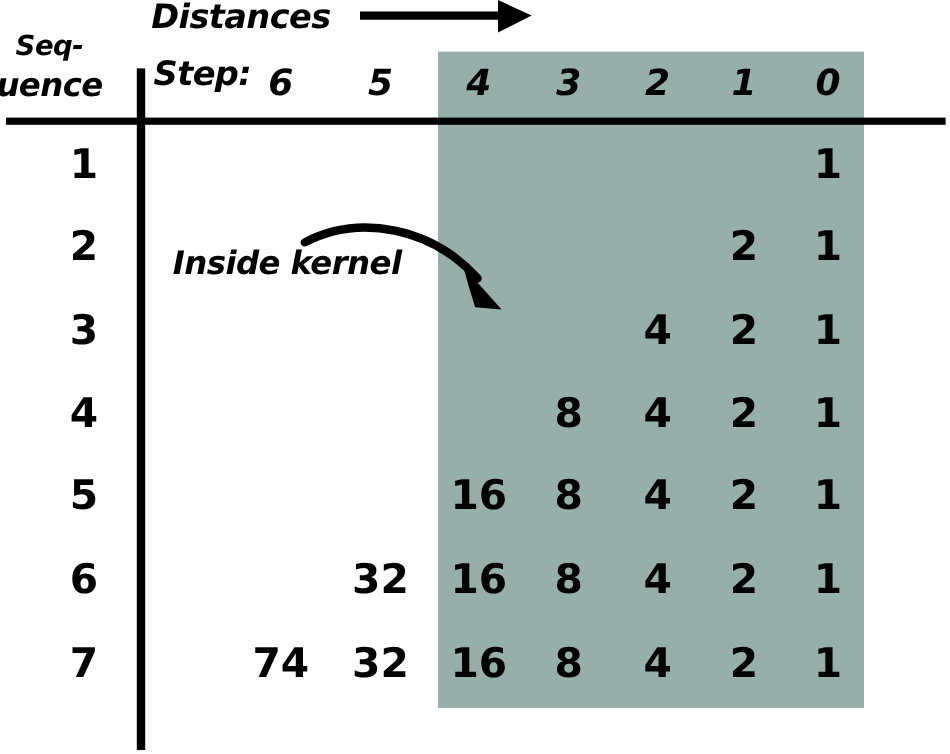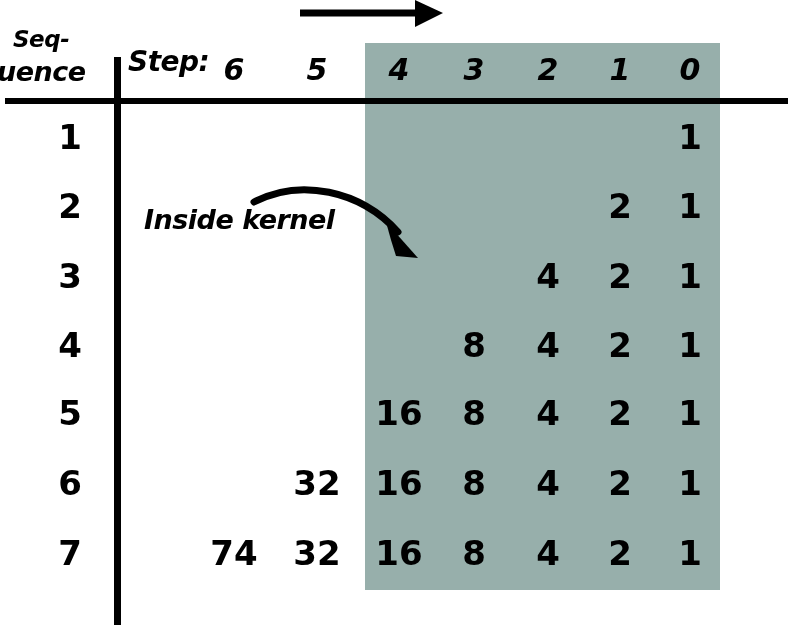--- a/index.html
+++ b/index.html
@@ -118,20 +118,21 @@
 </head>
 <body>
 
 <div id="stage">
 
   <div class="kernel-band"></div>
 
   <div class="rule-h"></div>
   <div class="rule-v"></div>
 
+  <div class="lbl heading-italic" id="title-distances">Distances</div>
 
   <div class="lbl heading-italic" id="seq-line1">Seq-</div>
 
   <div class="lbl heading-italic" id="seq-line2">uence</div>
 
   <div class="lbl heading-italic" id="inside-kernel">Inside kernel</div>
 
   <div class="lbl heading-italic" id="step-label">Step:</div>
 
   <svg class="overlay" viewBox="0 0 792 628" xmlns="http://www.w3.org/2000/svg">

